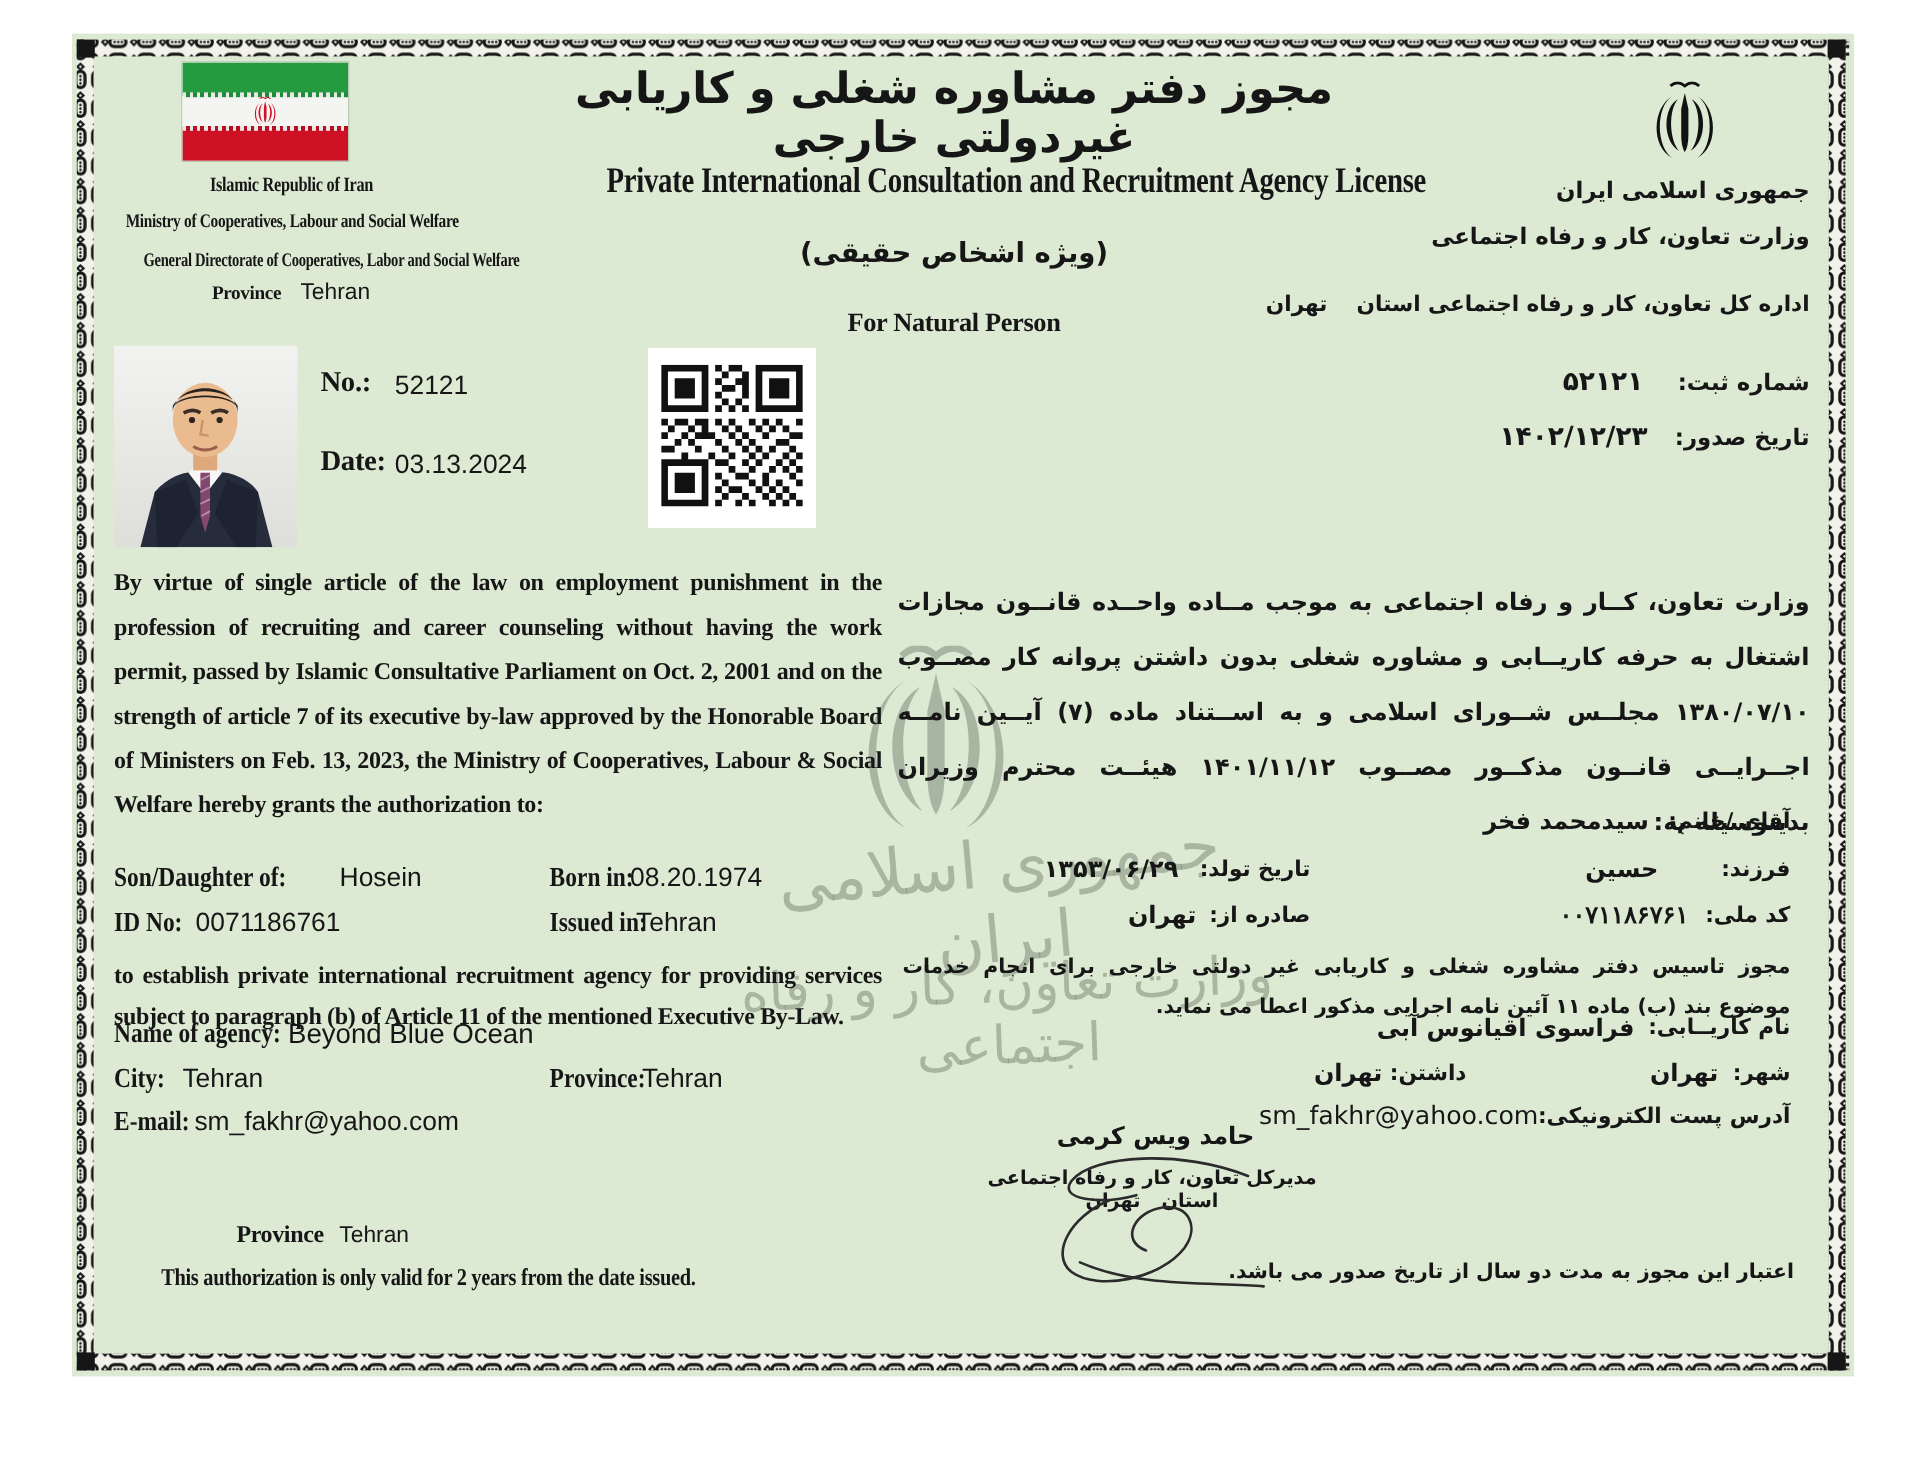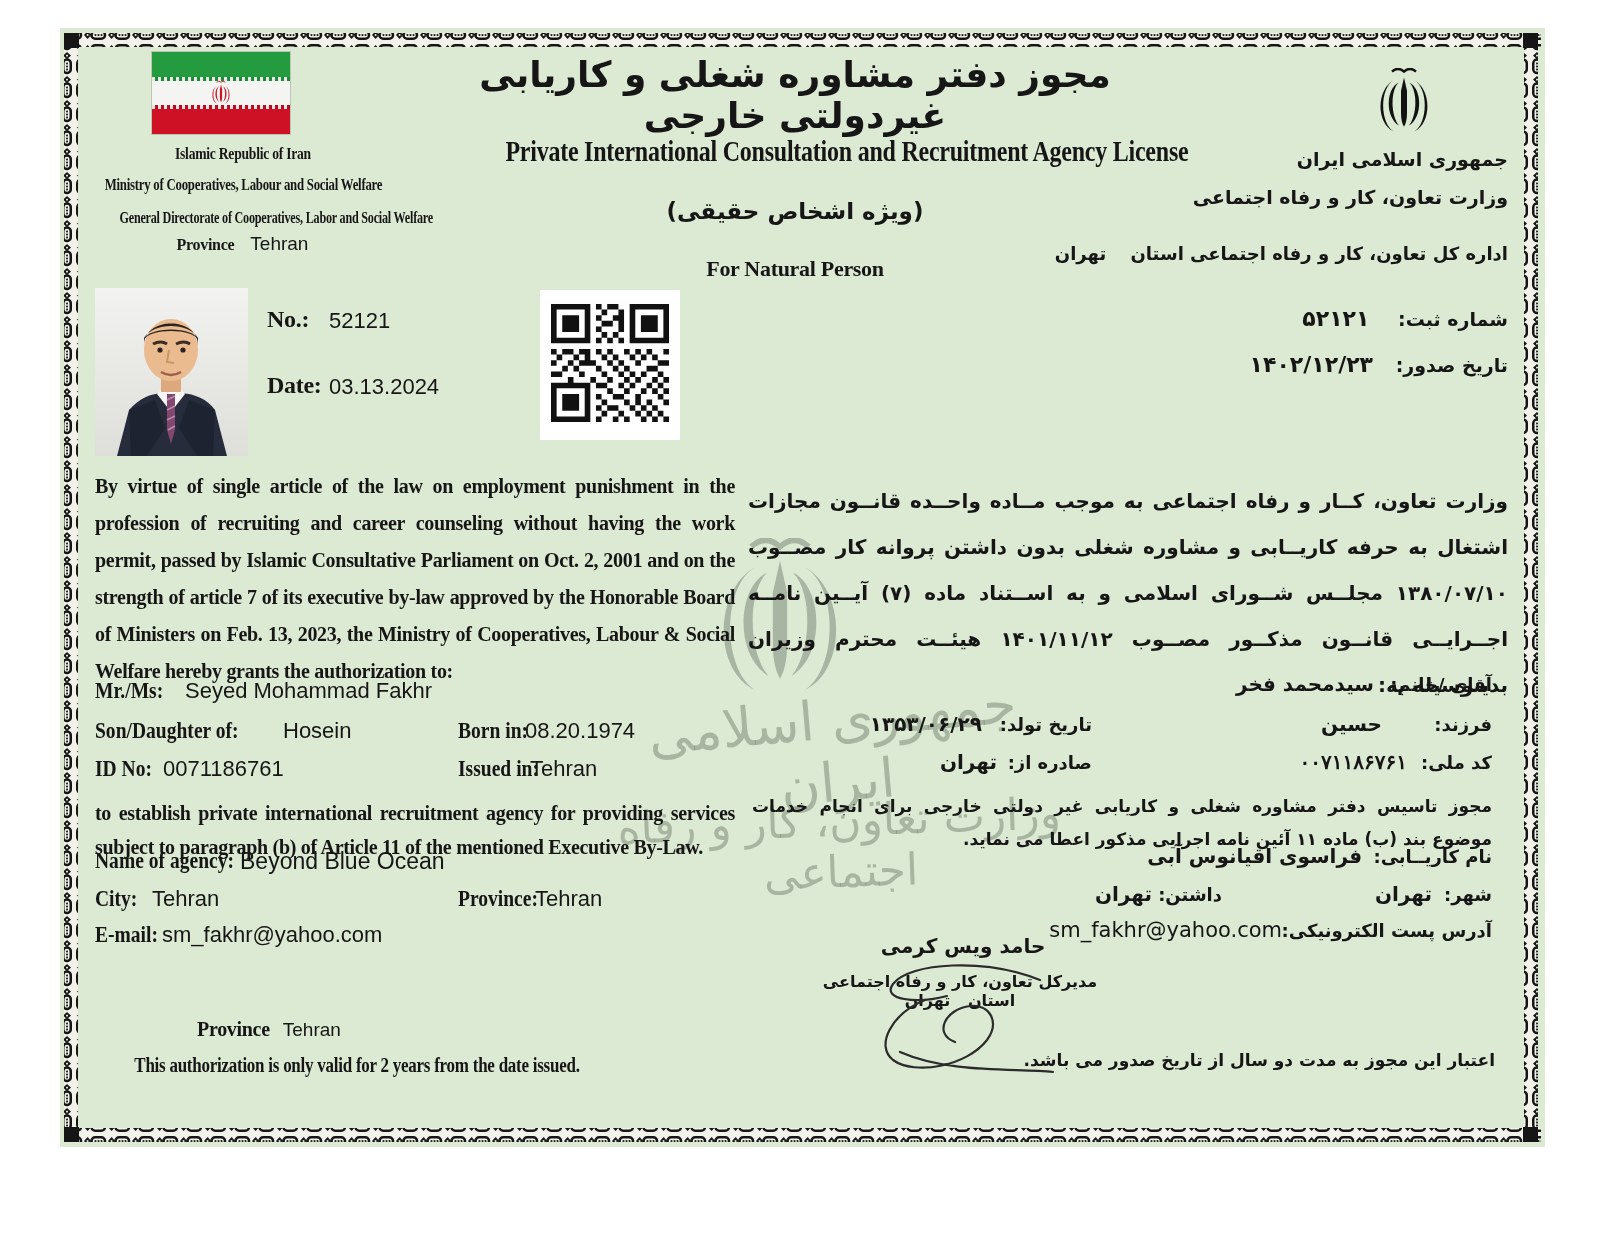--- a/index.html
+++ b/index.html
@@ -210,24 +210,20 @@
       M9 17h1v1H9z M13 17h1v1h-1z M15 17h1v1h-1z M17 17h1v1h-1z M20 17h1v1h-1z
       M8 18h1v1H8z M10 18h2v1h-2z M14 18h1v1h-1z M16 18h1v1h-1z M18 18h1v1h-1z
       M9 19h1v1H9z M12 19h1v1h-1z M15 19h1v1h-1z M17 19h1v1h-1z M19 19h1v1h-1z
       M8 20h1v1H8z M11 20h1v1h-1z M13 20h1v1h-1z M16 20h1v1h-1z M18 20h1v1h-1z M20 20h1v1h-1z"></path>
     </svg>
   </div>
 
   <div class="abs body-en serif">By virtue of single article of the law on employment punishment in the profession of recruiting and career counseling without having the work permit, passed by Islamic Consultative Parliament on Oct. 2, 2001 and on the strength of article 7 of its executive by-law approved by the Honorable Board of Ministers on Feb. 13, 2023, the Ministry of Cooperatives, Labour &amp; Social Welfare hereby grants the authorization to:</div>
   <div class="abs body-fa fa">وزارت تعاون، کــار و رفاه اجتماعی به موجب مــاده واحــده قانــون مجازات اشتغال به حرفه کاریــابی و مشاوره شغلی بدون داشتن پروانه کار مصــوب ۱۳۸۰/۰۷/۱۰ مجلــس شــورای اسلامی و به اســتناد ماده (۷) آیــین نامــه اجــرایــی قانــون مذکــور مصــوب ۱۴۰۱/۱۱/۱۲ هیئــت محترم وزیران بدینوسیله به:</div>
 
-  <div class="abs lrow" style="top:678px;">
-    <span class="lbl">Mr./Ms:</span>
-    <span class="val" style="left:90px;">Seyed Mohammad Fakhr</span>
-  </div>
   <div class="abs lrow" style="top:718px;">
     <span class="lbl">Son/Daughter of:</span>
     <span class="val" style="left:140px;margin-left:48px;">Hosein</span>
     <span class="lbl" style="left:363px;">Born in:</span>
     <span class="val" style="left:430px;">08.20.1974</span>
   </div>
   <div class="abs lrow" style="top:756px;">
     <span class="lbl">ID No:</span>
     <span class="val" style="left:68px;">0071186761</span>
     <span class="lbl" style="left:363px;">Issued in:</span>

